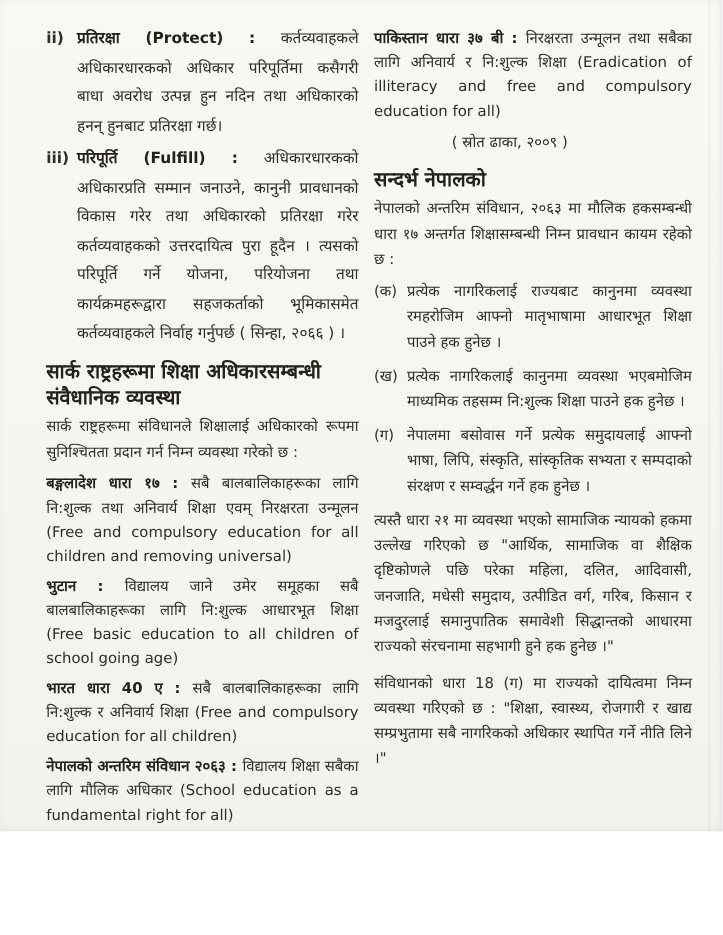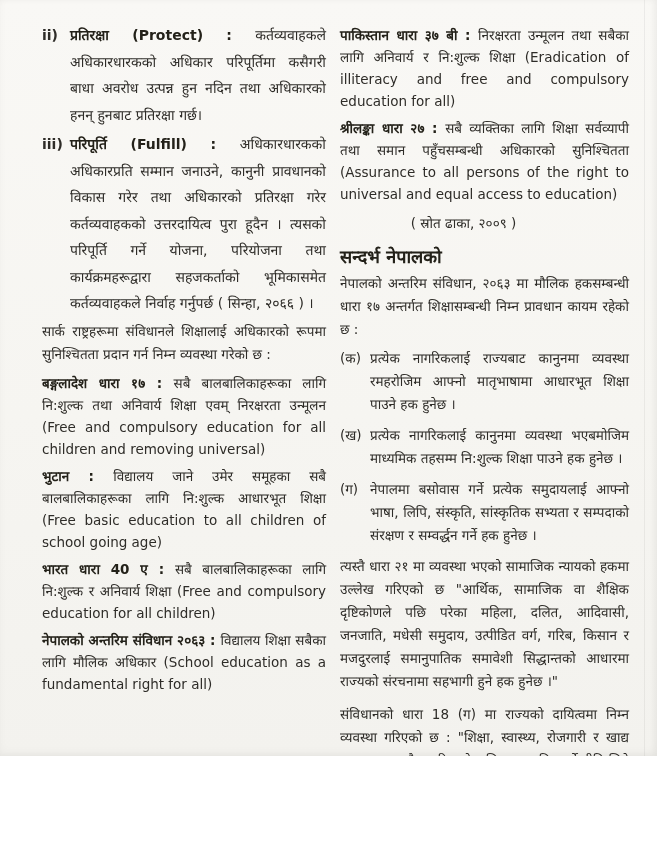--- a/index.html
+++ b/index.html
@@ -122,39 +122,39 @@
     <div class="duty-item">
       <span class="marker">ii)</span>
       <span class="body"><b>प्रतिरक्षा (Protect) : </b><span>कर्तव्यवाहकले अधिकारधारकको अधिकार परिपूर्तिमा कसैगरी बाधा अवरोध उत्पन्न हुन नदिन तथा अधिकारको हनन् हुनबाट प्रतिरक्षा गर्छ।</span></span>
     </div>
 
     <div class="duty-item">
       <span class="marker">iii)</span>
       <span class="body"><b>परिपूर्ति (Fulfill) : </b><span>अधिकारधारकको अधिकारप्रति सम्मान जनाउने, कानुनी प्रावधानको विकास गरेर तथा अधिकारको प्रतिरक्षा गरेर कर्तव्यवाहकको उत्तरदायित्व पुरा हूदैन । त्यसको परिपूर्ति गर्ने योजना, परियोजना तथा कार्यक्रमहरूद्वारा सहजकर्ताको भूमिकासमेत कर्तव्यवाहकले निर्वाह गर्नुपर्छ ( सिन्हा, २०६६ ) ।</span></span>
     </div>
 
+    <div class="section-heading">सार्क राष्ट्रहरूमा शिक्षा अधिकारसम्बन्धी संवैधानिक व्यवस्था</div>
 
     <p class="intro">सार्क राष्ट्रहरूमा संविधानले शिक्षालाई अधिकारको रूपमा सुनिश्चितता प्रदान गर्न निम्न व्यवस्था गरेको छ :</p>
 
 
     <p class="country-entry"><b>बङ्गलादेश धारा १७ : </b><span>सबै बालबालिकाहरूका लागि नि:शुल्क तथा अनिवार्य शिक्षा एवम् निरक्षरता उन्मूलन (Free and compulsory education for all children and removing universal)</span></p>
 
     <p class="country-entry"><b>भुटान : </b><span>विद्यालय जाने उमेर समूहका सबै बालबालिकाहरूका लागि नि:शुल्क आधारभूत शिक्षा (Free basic education to all children of school going age)</span></p>
 
     <p class="country-entry"><b>भारत धारा 40 ए : </b><span>सबै बालबालिकाहरूका लागि नि:शुल्क र अनिवार्य शिक्षा (Free and compulsory education for all children)</span></p>
 
 
     <p class="country-entry"><b>नेपालको अन्तरिम संविधान २०६३ : </b><span>विद्यालय शिक्षा सबैका लागि मौलिक अधिकार (School education as a fundamental right for all)</span></p>
   </div>
 
   <div class="col col-right">
 
     <p class="country-entry rc-first"><b>पाकिस्तान धारा ३७ बी : </b><span>निरक्षरता उन्मूलन तथा सबैका लागि अनिवार्य र नि:शुल्क शिक्षा (Eradication of illiteracy and free and compulsory education for all)</span></p>
 
-    <p class="country-entry"><b>श्रीलङ्का धारा २७ : </b><span>सबै व्यक्तिका लागि शिक्षा सर्वव्यापी तथा समान पहुँचसम्बन्धी अधिकारको सुनिश्चितता (Assurance to all persons of the right to universal and equal access to education)</span></p>
 
     <div class="source-line">( स्रोत ढाका, २००९ )</div>
 
     <div class="section-heading">सन्दर्भ नेपालको</div>
 
     <p class="intro">नेपालको अन्तरिम संविधान, २०६३ मा मौलिक हकसम्बन्धी धारा १७ अन्तर्गत शिक्षासम्बन्धी निम्न प्रावधान कायम रहेको छ :</p>
 
     <div class="provision-item">
       <span class="marker">(क)</span>
       <span class="body">प्रत्येक नागरिकलाई राज्यबाट कानुनमा व्यवस्था रमहरोजिम आफ्नो मातृभाषामा आधारभूत शिक्षा पाउने हक हुनेछ ।</span>

